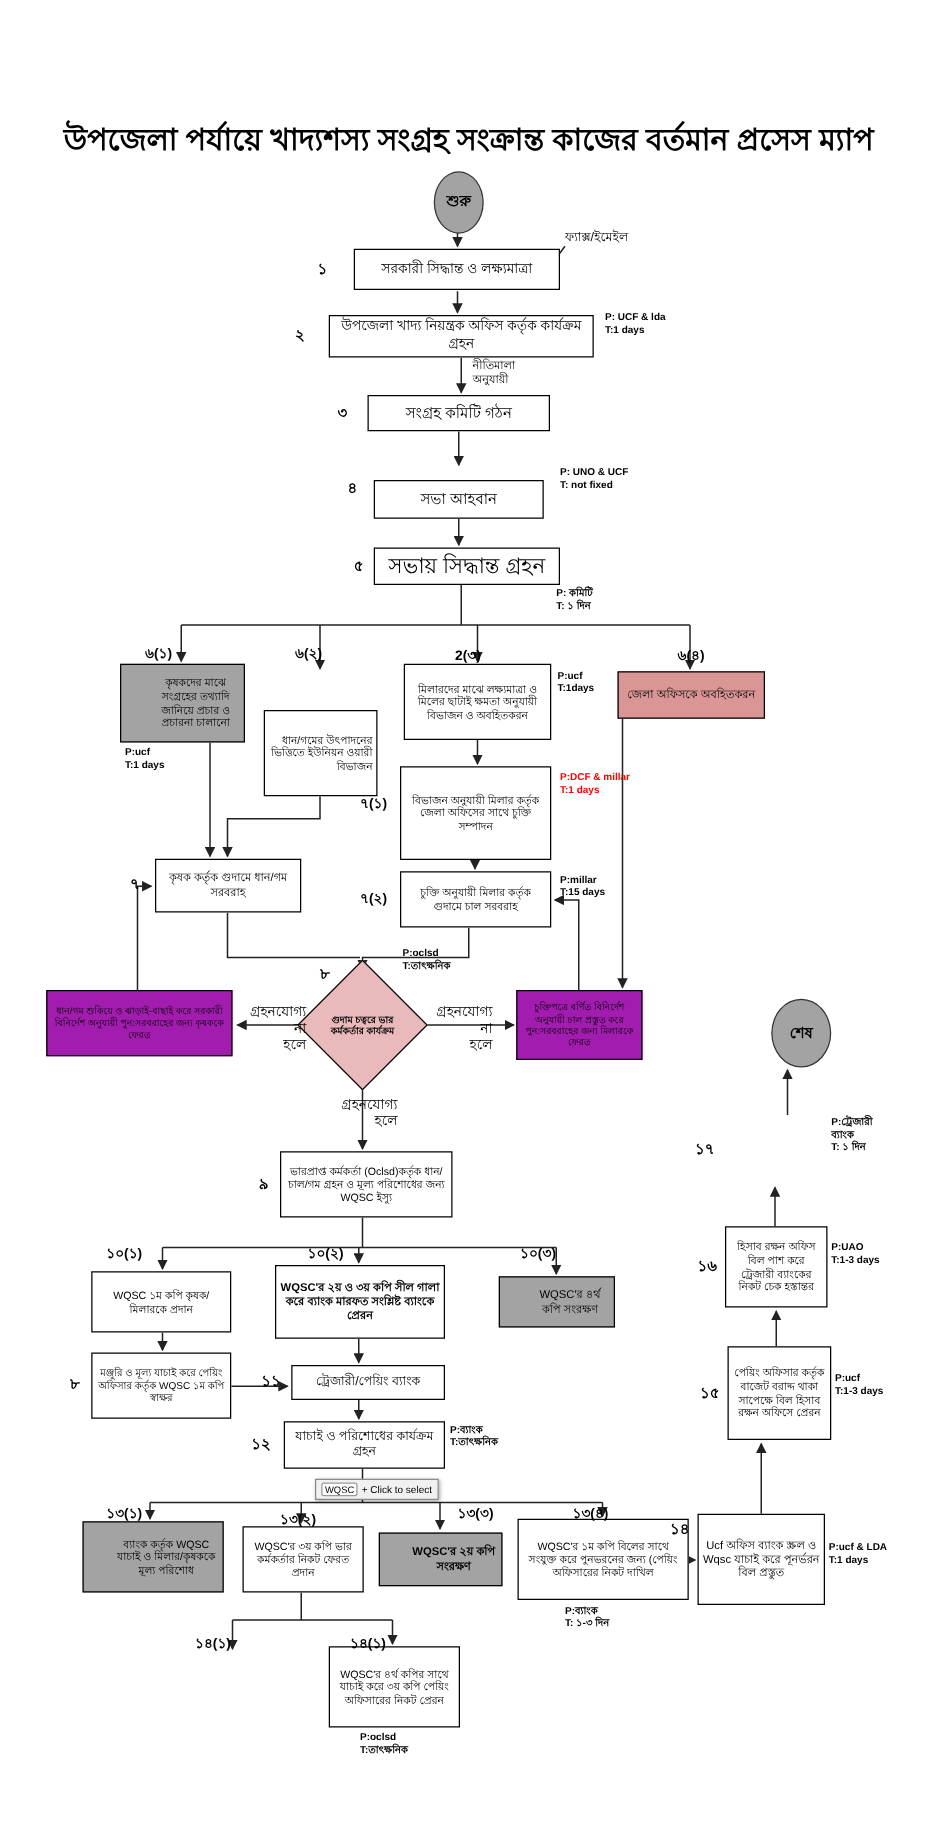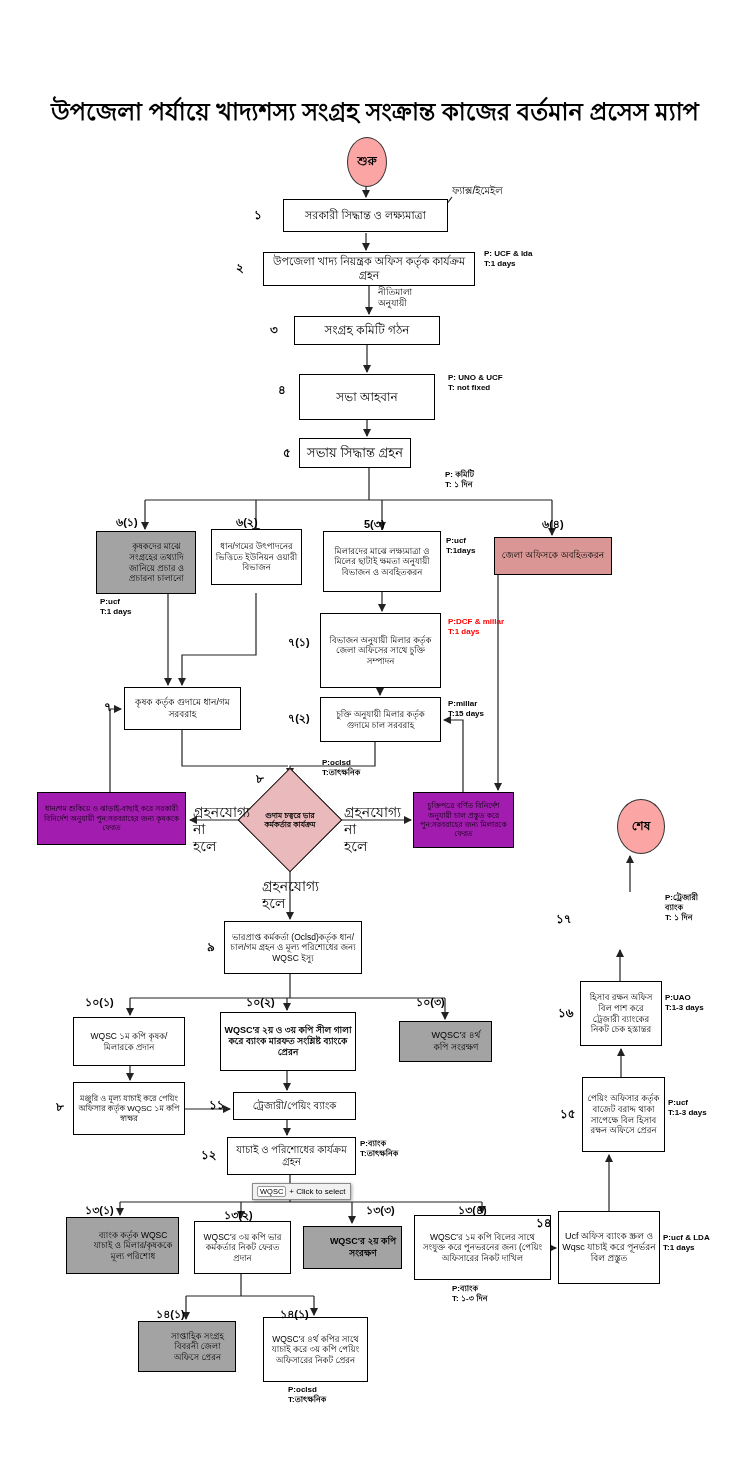--- a/index.html
+++ b/index.html
@@ -10,29 +10,29 @@
   .warrow{stroke:#222;stroke-width:1.2;fill:none;marker-end:url(#arw);}
   .title{position:absolute;left:40px;top:93px;width:670px;text-align:center;
          font-size:24px;font-weight:700;z-index:3;}
   .node{position:absolute;z-index:2;border:1.2px solid #000;background:#fff;
         display:flex;align-items:center;justify-content:center;text-align:center;
         padding:2px 3px;box-sizing:border-box;line-height:1.25;}
   .pink{background:#a3a3a3;padding-left:24px;}
   .rose{background:#d99694;}
   .greenbox{background:#a21caf;}
   .bold{font-weight:700;}
-  .term{position:absolute;z-index:2;background:#fca5a5;border:1.3px solid #333;border-radius:50%;
+  .term{position:absolute;z-index:2;background:#a3a3a3;border:1.3px solid #333;border-radius:50%;
         display:flex;align-items:center;justify-content:center;text-align:center;
         font-weight:700;font-size:12px;line-height:1.15;}
   .num{position:absolute;z-index:3;font-weight:700;font-size:12px;white-space:nowrap;}
   .ann{position:absolute;z-index:3;font-weight:700;font-size:8px;line-height:1.25;
        white-space:pre-line;text-align:left;}
   .ann.red{color:#ff0000;}
-  .elabel{position:absolute;z-index:3;font-size:14px;font-weight:400;line-height:1.2;
-          white-space:pre-line;text-align:left;}
+  .elabel{position:absolute;z-index:3;font-size:11px;font-weight:400;line-height:1.2;
+          white-space:pre-line;text-align:right;}
   .dwrap{position:absolute;z-index:2;}
   .dshape{position:absolute;inset:6px;transform:rotate(45deg);background:#e9b9bb;border:1.2px solid #000;}
   .dtext{position:absolute;inset:14px;display:flex;align-items:center;justify-content:center;
          text-align:center;font-size:7.5px;font-weight:700;line-height:1.2;z-index:3;}
   .tooltip{position:absolute;z-index:4;background:#f1f1f1;border:1px solid #8a8a8a;
            box-shadow:1px 1px 3px rgba(0,0,0,.35);font-size:8px;padding:2px 4px;
            display:flex;align-items:center;gap:3px;white-space:nowrap;}
   .kbd{border:1px solid #9a9a9a;background:#fff;padding:0 2px;font-size:7.5px;border-radius:2px;}
 </style>
 </head>
@@ -100,40 +100,40 @@
   <div class="num" style="left:236px;top:259px;">২</div>
   <div class="ann" style="left:484px;top:249px;width:70px;">P: UCF &amp; lda
 T:1 days</div>
 
   <div class="elabel" style="left:378px;top:287px;width:60px;font-size:9px;text-align:left;">নীতিমালা
 অনুযায়ী</div>
 
   <div class="node" style="left:294px;top:316px;width:146px;height:29px;font-size:12px;">সংগ্রহ কমিটি গঠন</div>
   <div class="num" style="left:270px;top:321px;">৩</div>
 
-  <div class="node" style="left:299px;top:374px;width:136px;height:46px;font-size:12px;">সভা আহবান</div>
+  <div class="node" style="left:299px;top:384px;width:136px;height:31px;font-size:12px;">সভা আহবান</div>
   <div class="num" style="left:278px;top:381px;">৪</div>
   <div class="ann" style="left:448px;top:373px;width:78px;">P: UNO &amp; UCF
 T: not fixed</div>
 
-  <div class="node" style="left:299px;top:438px;width:112px;height:30px;font-size:13px;">সভায় সিদ্ধান্ত গ্রহন</div>
+  <div class="node" style="left:299px;top:438px;width:149px;height:30px;font-size:17px;">সভায় সিদ্ধান্ত গ্রহন</div>
   <div class="num" style="left:283px;top:444px;">৫</div>
   <div class="ann" style="left:445px;top:470px;width:60px;">P: কমিটি
 T: ১ দিন</div>
 
   <div class="node pink" style="left:96px;top:531px;width:100px;height:63px;font-size:8.5px;">কৃষকদের মাঝে সংগ্রহের তথ্যাদি জানিয়ে প্রচার ও প্রচারনা চালানো</div>
   <div class="num" style="left:116px;top:514px;font-size:11px;">৬(১)</div>
   <div class="ann" style="left:100px;top:597px;width:60px;">P:ucf
 T:1 days</div>
 
-  <div class="node" style="left:211px;top:529px;width:91px;height:56px;font-size:8.5px;">ধান/গমের উৎপাদনের ভিত্তিতে ইউনিয়ন ওয়ারী বিভাজন</div>
+  <div class="node" style="left:211px;top:568px;width:91px;height:69px;font-size:8.5px;text-align:right;">ধান/গমের উৎপাদনের ভিত্তিতে ইউনিয়ন ওয়ারী বিভাজন</div>
   <div class="num" style="left:236px;top:514px;font-size:11px;">৬(২)</div>
 
   <div class="node" style="left:323px;top:531px;width:118px;height:61px;font-size:8.5px;">মিলারদের মাঝে লক্ষ্যমাত্রা ও মিলের ছাটাই ক্ষমতা অনুযায়ী বিভাজন ও অবহিতকরন</div>
-  <div class="num" style="left:364px;top:516px;font-size:11px;">5(৩)</div>
+  <div class="num" style="left:364px;top:516px;font-size:11px;">2(৩)</div>
   <div class="ann" style="left:446px;top:536px;width:58px;">P:ucf
 T:1days</div>
 
   <div class="node rose" style="left:494px;top:537px;width:118px;height:38px;font-size:9px;">জেলা অফিসকে অবহিতকরন</div>
   <div class="num" style="left:542px;top:516px;font-size:11px;">৬(৪)</div>
 
   <div class="node" style="left:320px;top:613px;width:121px;height:75px;font-size:8.5px;">বিভাজন অনুযায়ী মিলার কর্তৃক জেলা অফিসের সাথে চুক্তি সম্পাদন</div>
   <div class="num" style="left:288px;top:634px;font-size:11px;">৭(১)</div>
   <div class="ann red" style="left:448px;top:617px;width:85px;">P:DCF &amp; millar
 T:1 days</div>
@@ -206,21 +206,20 @@
   <div class="node" style="left:414px;top:1215px;width:137px;height:65px;font-size:8.5px;">WQSC'র ১ম কপি বিলের সাথে সংযুক্ত করে পুনভরনের জন্য (পেয়িং অফিসারের নিকট দাখিল</div>
   <div class="ann" style="left:452px;top:1284px;width:80px;">P:ব্যাংক
 T: ১-৩ দিন</div>
 
   <div class="node" style="left:558px;top:1211px;width:102px;height:73px;font-size:9px;">Ucf অফিস ব্যাংক স্ক্রল ও Wqsc যাচাই করে পূনর্ভরন বিল প্রস্তুত</div>
   <div class="num" style="left:536px;top:1214px;">১৪</div>
   <div class="ann" style="left:663px;top:1233px;width:70px;">P:ucf &amp; LDA
 T:1 days</div>
 
   <div class="num" style="left:156px;top:1306px;font-size:11px;">১৪(১)</div>
-  <div class="node pink" style="left:138px;top:1321px;width:98px;height:51px;font-size:8.5px;">সাপ্তাহিক সংগ্রহ বিবরনী জেলা অফিসে প্রেরন</div>
 
   <div class="num" style="left:280px;top:1306px;font-size:11px;">১৪(১)</div>
   <div class="node" style="left:263px;top:1317px;width:105px;height:65px;font-size:8.5px;">WQSC'র ৪র্থ কপির সাথে যাচাই করে ৩য় কপি পেয়িং অফিসারের নিকট প্রেরন</div>
   <div class="ann" style="left:288px;top:1385px;width:72px;">P:oclsd
 T:তাৎক্ষনিক</div>
 
   <div class="node" style="left:582px;top:1077px;width:83px;height:75px;font-size:8.5px;">পেয়িং অফিসার কর্তৃক বাজেট বরাদ্দ থাকা সাপেক্ষে বিল হিসাব রক্ষন অফিসে প্রেরন</div>
   <div class="num" style="left:560px;top:1105px;">১৫</div>
   <div class="ann" style="left:668px;top:1098px;width:60px;">P:ucf
 T:1-3 days</div>

